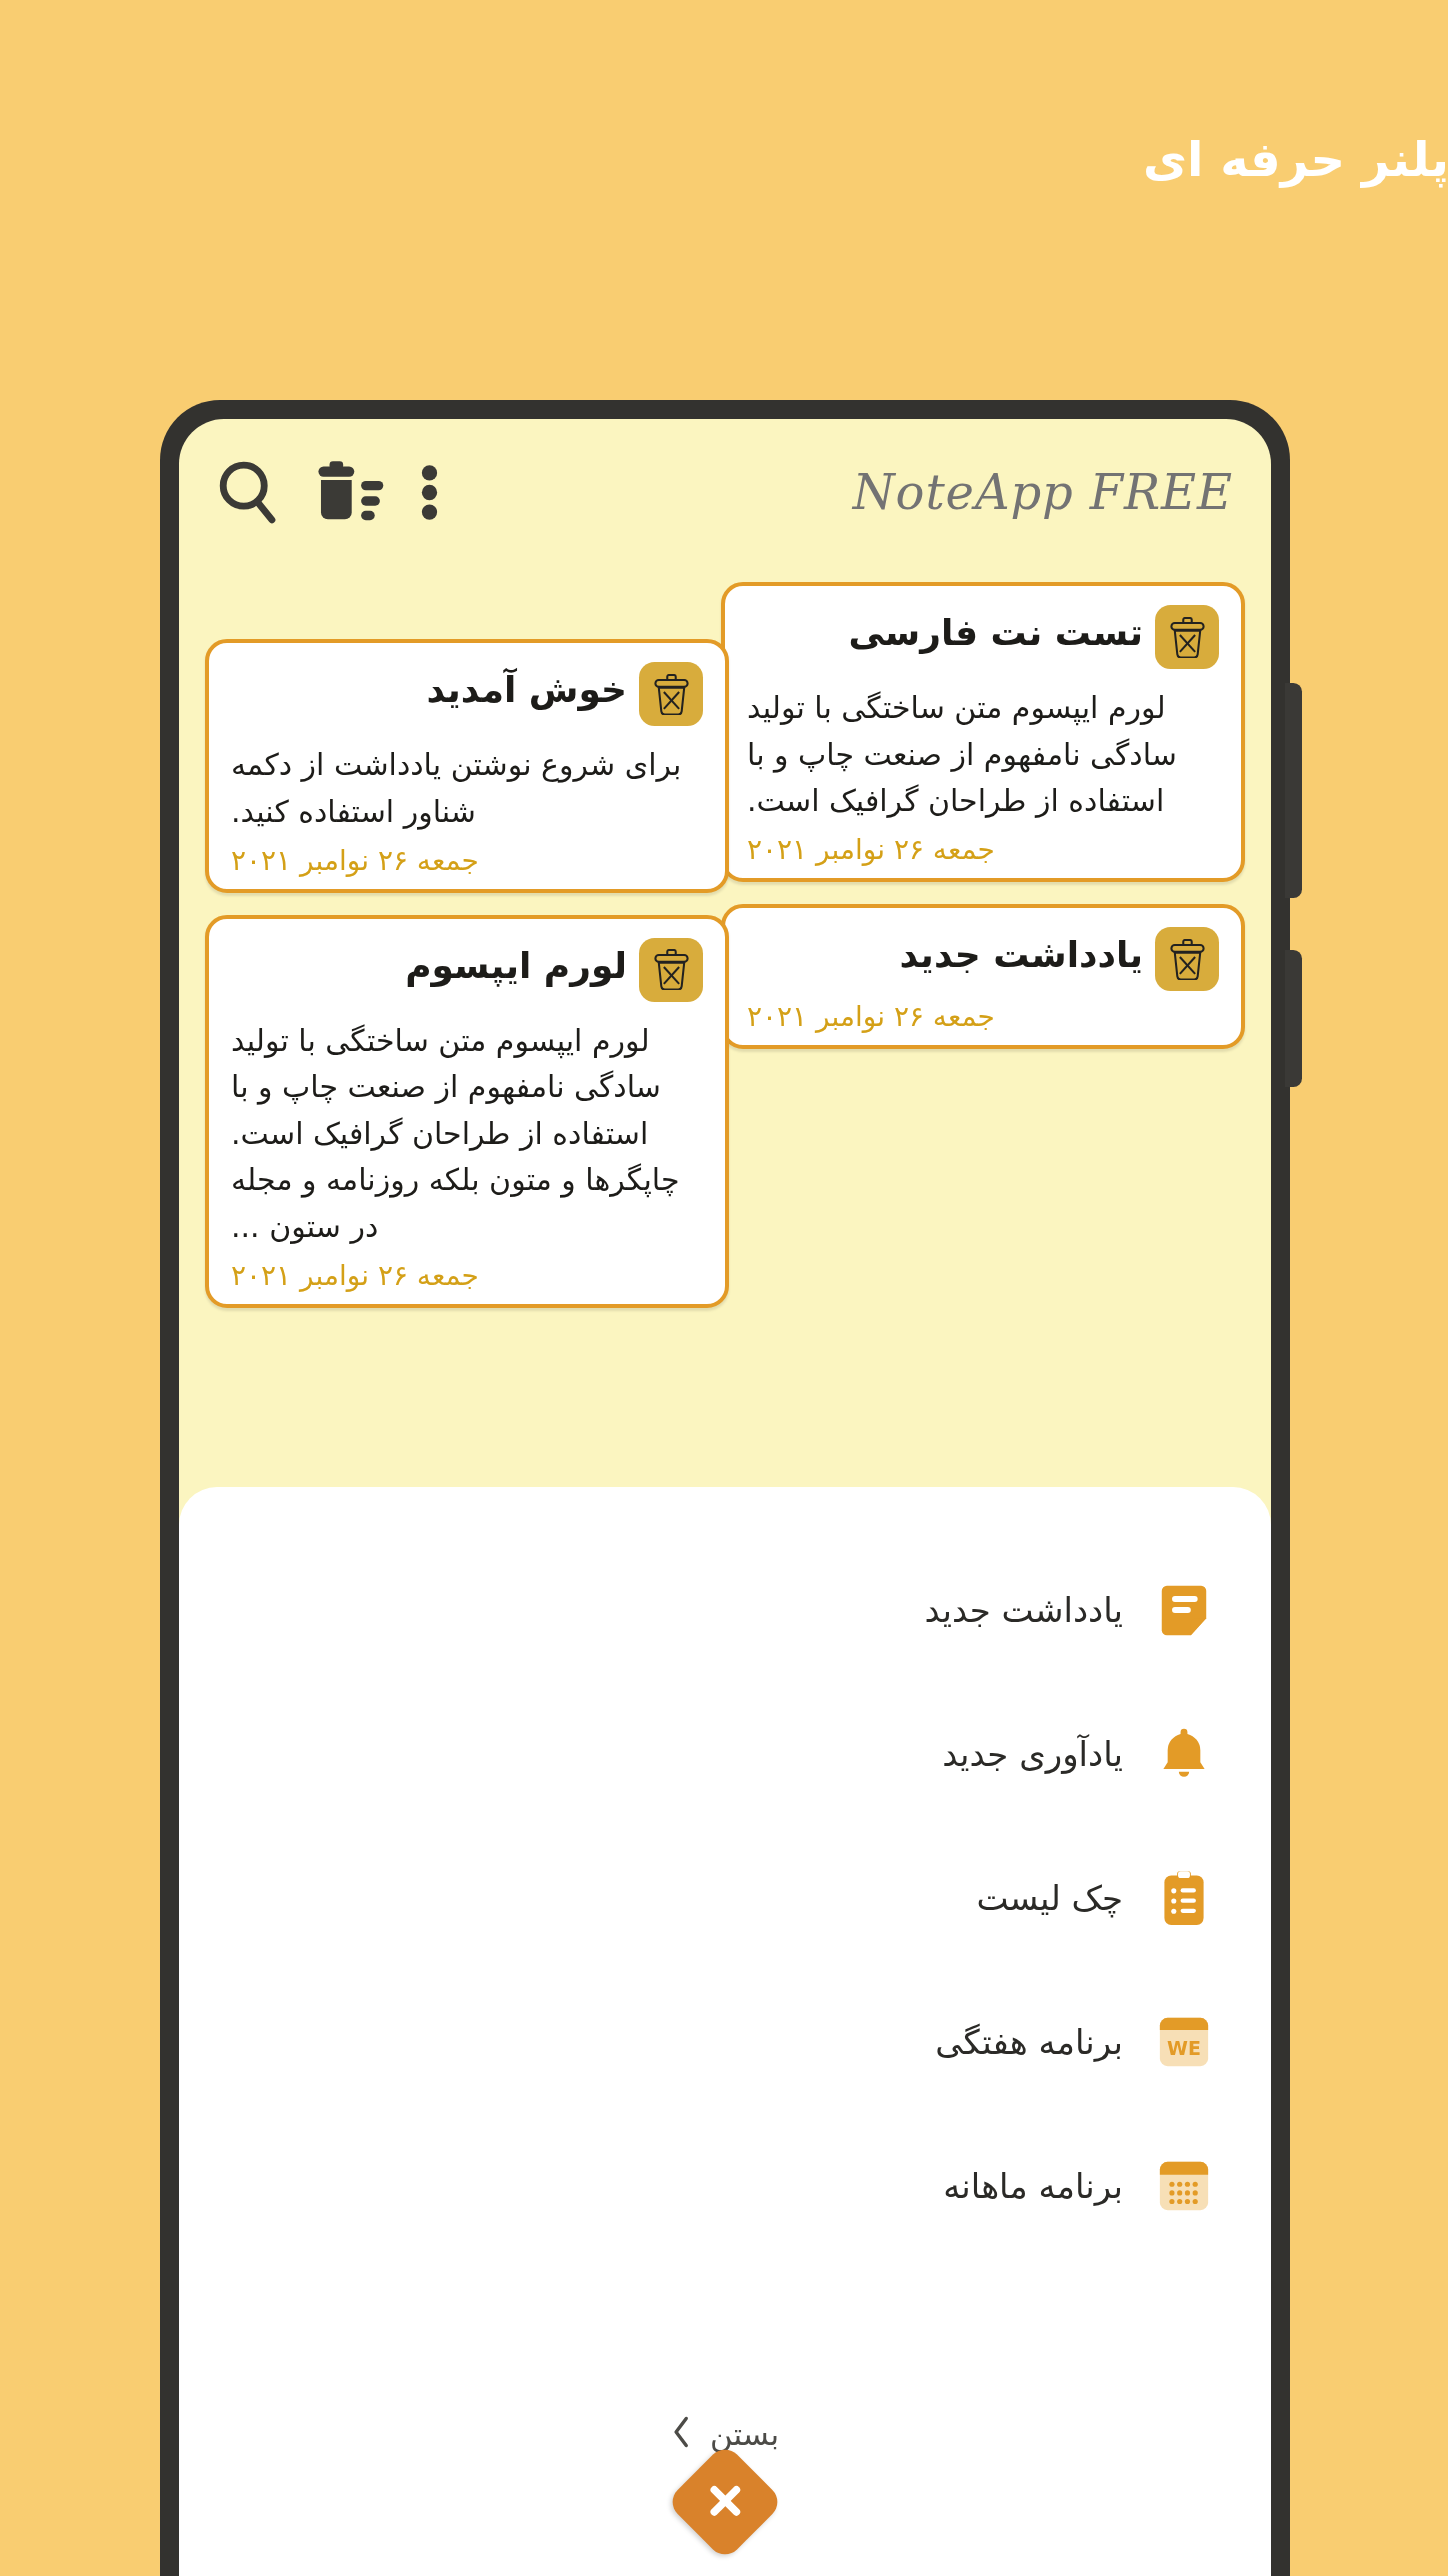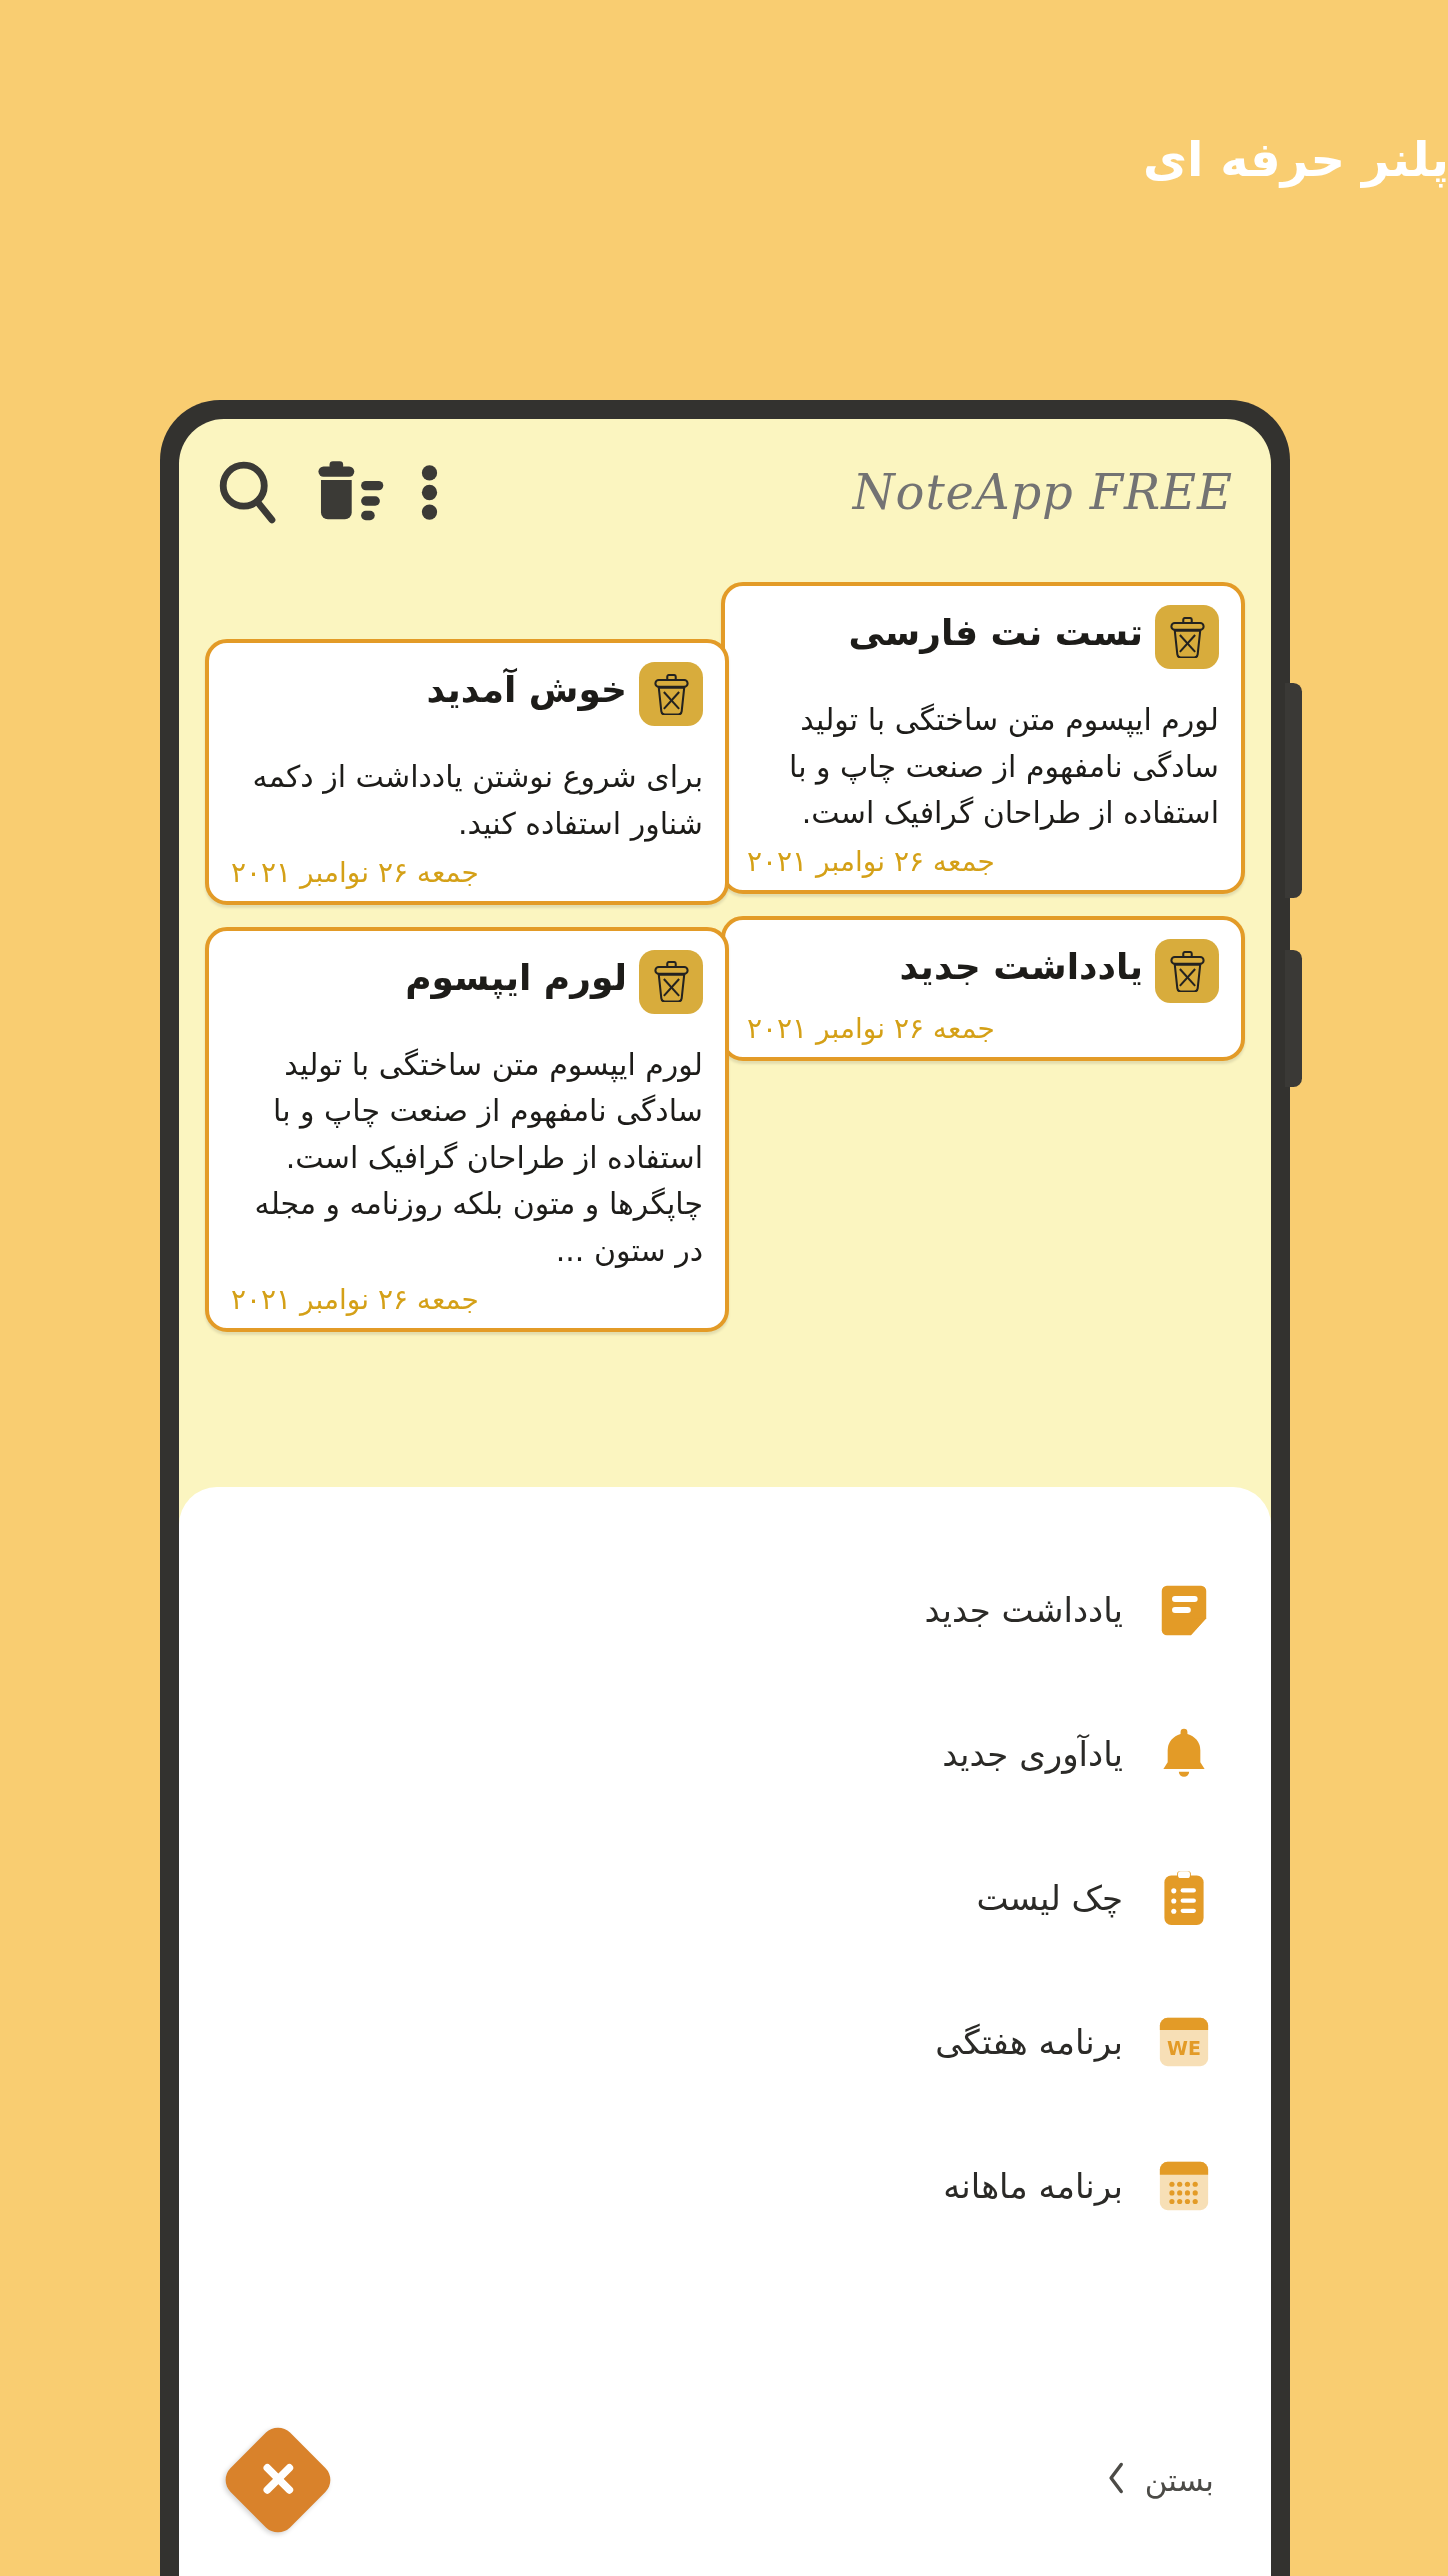--- a/index.html
+++ b/index.html
@@ -138,22 +138,22 @@
     background: #d8ac3c;
     border-radius: 15.5px;
     display: flex;
     align-items: center;
     justify-content: center;
   }
   .note-body {
     font-size: 30px;
     color: #1d1c19;
     line-height: 1.55;
-    text-align: right;
-    margin-top: 28px;
+    text-align: left;
+    margin-top: 16px;
   }
   .note-date {
     font-size: 28px;
     color: #d4a017;
     text-align: left;
     margin-top: 8.6px;
     direction: rtl;
   }
 
   
@@ -195,20 +195,21 @@
     position: absolute;
     left: 0;
     right: 0;
     bottom: 89px;
     height: 129px;
     padding: 0 57px;
     box-sizing: border-box;
     display: flex;
     align-items: center;
     justify-content: space-between;
+    flex-direction: column;
   }
   .close-row {
     display: flex;
     align-items: center;
     gap: 17px;
     cursor: pointer;
   }
   .close-label {
     font-size: 31px;
     color: #4c4b47;

